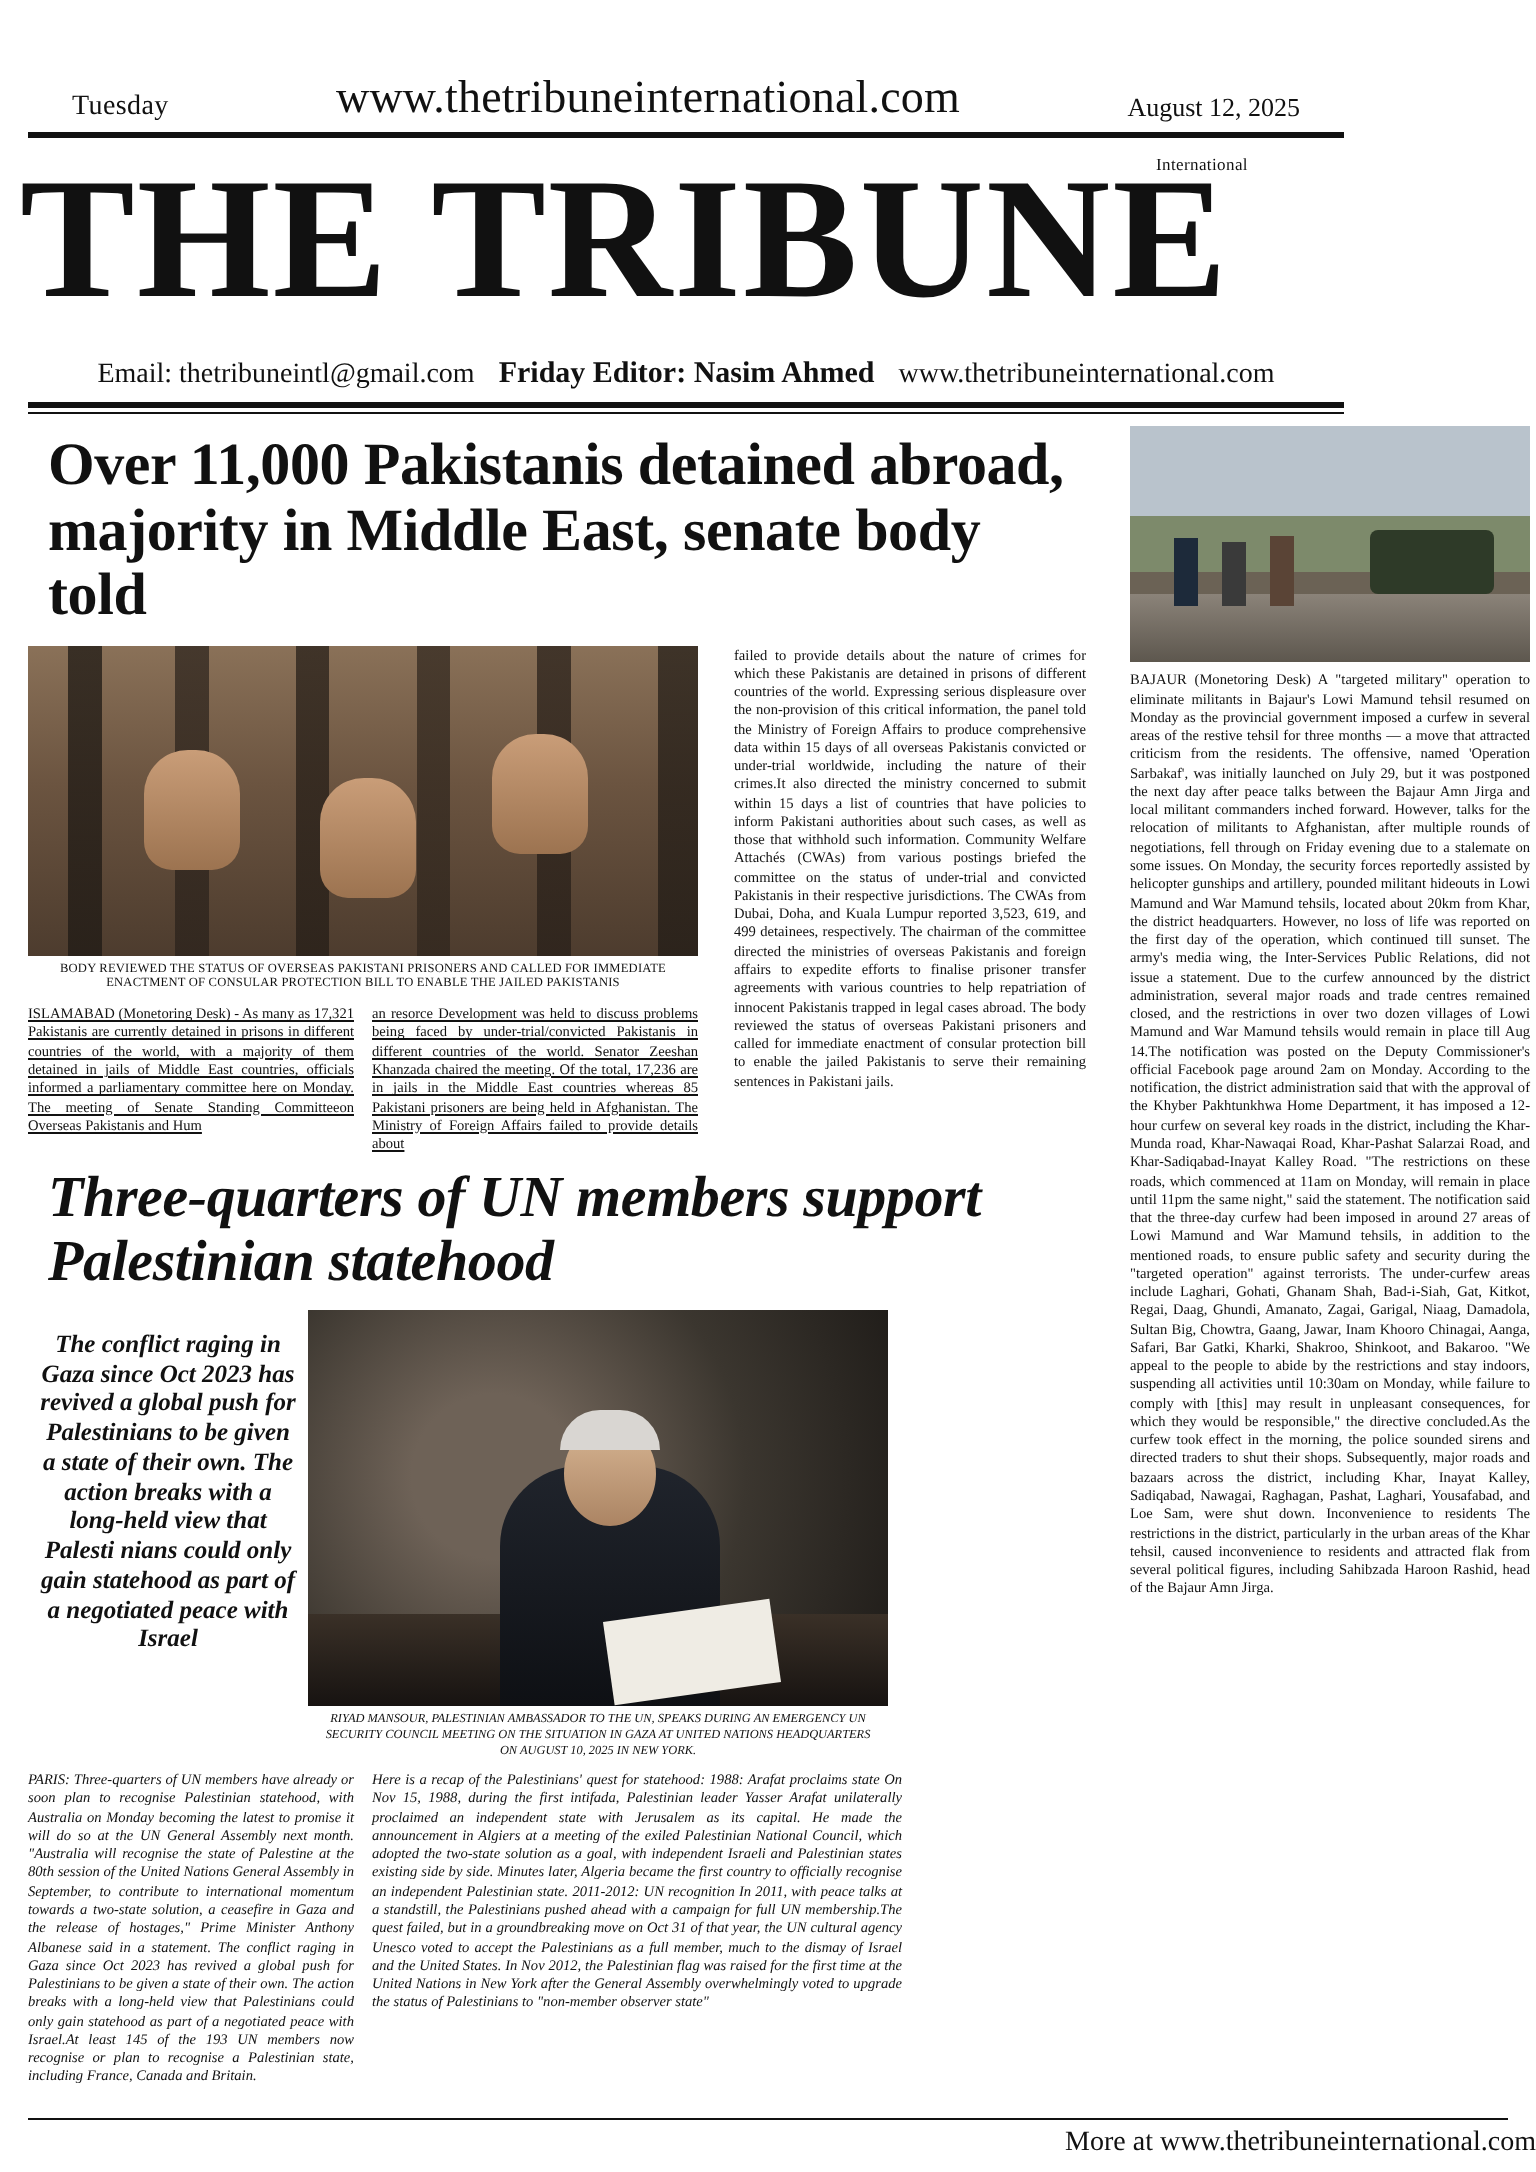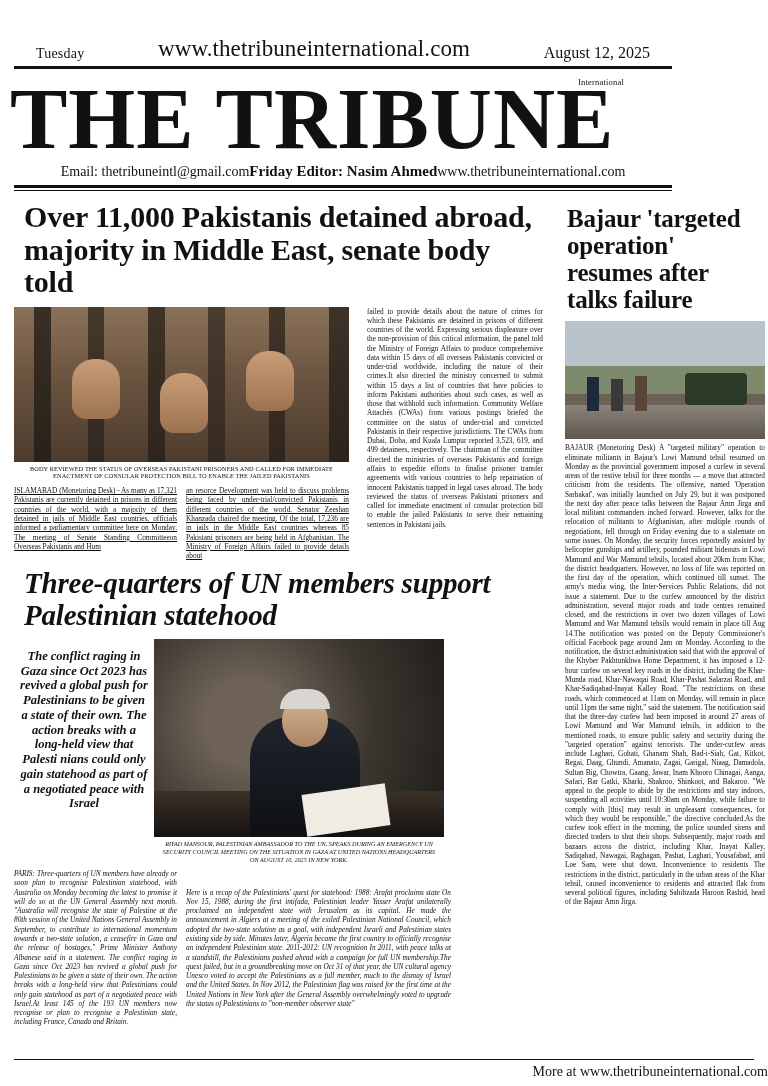--- a/index.html
+++ b/index.html
@@ -13,43 +13,43 @@
   }
   .page { width: 686px; height: 1086px; padding: 0 10px; position: relative; }
 
   
   .topbar {
     display: flex; align-items: flex-end; justify-content: space-between;
     padding: 36px 26px 2px 26px;
   }
   .topbar .day { font-size: 14px; letter-spacing: .2px; }
   .topbar .site { font-size: 23px; letter-spacing: .1px; }
-  .topbar .date { font-size: 16px; }
+  .topbar .date { font-size: 13px; }
   .rule-thick { height: 2.5px; background:#111; margin: 2px 4px 0 4px; }
 
   
   .masthead { position: relative; margin-top: 4px; }
   .masthead .title {
     font-weight: 700;
     font-size: 86px;
     line-height: .94;
     letter-spacing: 1px;
     font-family: "Liberation Serif","DejaVu Serif",serif;
     margin: 0;
     padding-top: 6px;
   }
   .masthead .intl {
     position: absolute;
     right: 52px; top: 4px;
     font-size: 8.5px;
     letter-spacing: .2px;
   }
   .mast-line {
-    display:flex; align-items:baseline; justify-content:center; 
-    margin-top: 4px; font-size: 14.5px;
+    display:flex; align-items:baseline; justify-content:center; gap:12px;
+    margin-top: 20px; font-size: 14.5px;
   }
   .mast-line .email { font-size: 14px; }
   .mast-line .editor { font-weight: 700; font-size: 15px; }
   .mast-line .url { font-size: 14px; }
   .rule-pair { margin: 5px 4px 0 4px; }
   .rule-pair .r1 { height: 3px; background:#111; }
   .rule-pair .r2 { height: 1px; background:#111; margin-top: 2px; }
 
   
   .content { display: flex; margin-top: 6px; padding: 0 4px; }
@@ -92,21 +92,21 @@
   .s2row { display: flex; }
   .pullquote {
     width: 140px; font-weight: 700; font-size: 12.5px; line-height: 1.18;
     text-align: center; padding: 10px 6px 0 6px;
   }
   .photo2 { width: 290px; height: 198px; overflow:hidden; background:#2a2a2a; position:relative; }
   .cap2 {
     font-size: 6.2px; line-height: 1.3; text-align:center;
     text-transform: uppercase; padding: 3px 4px 0 4px; width: 290px;
   }
-  .s2cols { display:flex; gap: 9px; margin-top: 5px; align-items: center; }
+  .s2cols { display:flex; gap: 9px; margin-top: 5px; }
 
   .footer {
     position: absolute; bottom: 6px; left: 0; width: 768px;
     text-align: right; font-size: 14px;
   }
   .rule-bottom { height: 1.5px; background:#111; margin: 0 14px 4px 14px; }
 
   
   .bars { position:absolute; inset:0;
     background:
@@ -218,21 +218,20 @@
           <div class="col w172" style="width:265px">Here is a recap of the Palestinians' quest for statehood:
 1988: Arafat proclaims state On Nov 15, 1988, during the first intifada, Palestinian leader Yasser Arafat unilaterally proclaimed an independent state with Jerusalem as its capital. He made the announcement in Algiers at a meeting of the exiled Palestinian National Council, which adopted the two-state solution as a goal, with independent Israeli and Palestinian states existing side by side. Minutes later, Algeria became the first country to officially recognise an independent Palestinian state. 2011-2012: UN recognition In 2011, with peace talks at a standstill, the Palestinians pushed ahead with a campaign for full UN membership.The quest failed, but in a groundbreaking move on Oct 31 of that year, the UN cultural agency Unesco voted to accept the Palestinians as a full member, much to the dismay of Israel and the United States. In Nov 2012, the Palestinian flag was raised for the first time at the United Nations in New York after the General Assembly overwhelmingly voted to upgrade the status of Palestinians to "non-member observer state"</div>
         </div>
       </div>
 
     </div>
 
     <div class="vrule"></div>
 
     <div class="right">
-      <h1 class="lead2" style="margin-left:2px;font-size:25px">Bajaur 'targeted operation' resumes after talks failure</h1>
       <div class="photo3">
         <div class="ph3bg"></div>
         <div class="ph3road"></div>
         <div class="ph3veh"></div>
         <div class="ph3p1"></div>
           <div class="ph3p2"></div>
           <div class="ph3p3"></div>
       </div>
       <div class="col" style="width:200px;margin-top:4px">BAJAUR (Monetoring Desk) A "targeted military" operation to eliminate militants in Bajaur's Lowi Mamund tehsil resumed on Monday as the provincial government imposed a curfew in several areas of the restive tehsil for three months — a move that attracted criticism from the residents.
 The offensive, named 'Operation Sarbakaf', was initially launched on July 29, but it was postponed the next day after peace talks between the Bajaur Amn Jirga and local militant commanders inched forward. However, talks for the relocation of militants to Afghanistan, after multiple rounds of negotiations, fell through on Friday evening due to a stalemate on some issues.

